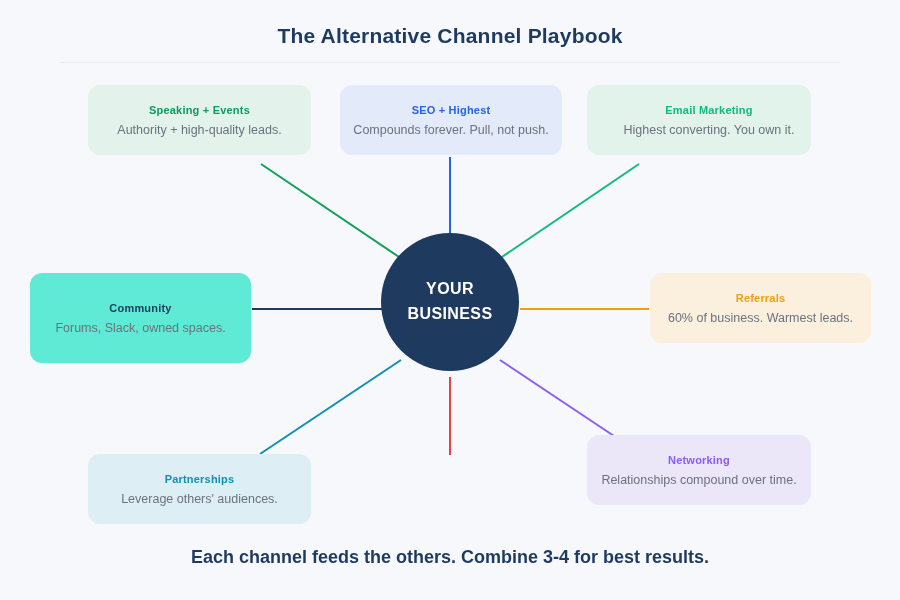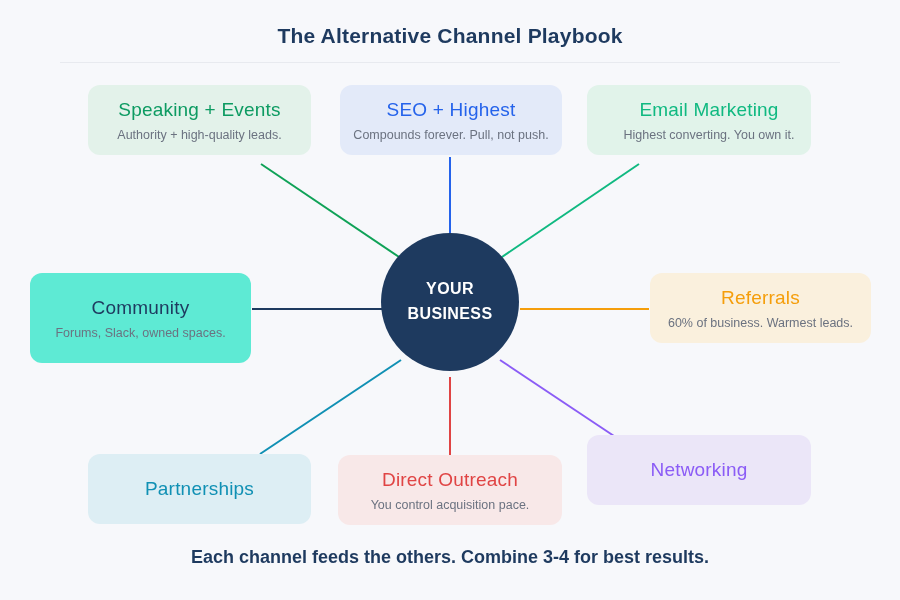--- a/index.html
+++ b/index.html
@@ -22,21 +22,21 @@
     border-top:1px solid #e8eaef;
   }
   #connectors{position:absolute;top:0;left:0;width:900px;height:600px;}
   .channel-box{
     position:absolute;
     border-radius:12px;
     display:flex;flex-direction:column;align-items:center;justify-content:center;
     gap:7px;
     box-sizing:border-box;
   }
-  .channel-title{font-size:19px;font-weight:normal;letter-spacing:.2px;}
+  .channel-title{font-size:11px;font-weight:bold;letter-spacing:.2px;}
   .channel-desc{font-size:12.5px;color:#6b7280;}
   .center-circle{
     position:absolute;left:381px;top:233px;width:138px;height:138px;
     border-radius:50%;
     display:flex;align-items:center;justify-content:center;
     text-align:center;
   }
   .center-label{
     color:#ffffff;font-weight:bold;font-size:16px;line-height:1.55;
     letter-spacing:.4px;
@@ -86,29 +86,27 @@
     <div class="channel-desc">Forums, Slack, owned spaces.</div>
   </div>
 
   <div class="channel-box" id="box-4" style="left: 650px; top: 273px; width: 221px; height: 70px; background: rgb(250, 240, 221);">
     <div class="channel-title" style="color: rgb(245, 158, 11);">Referrals</div>
     <div class="channel-desc">60% of business. Warmest leads.</div>
   </div>
 
   <div class="channel-box" id="box-5" style="left: 88px; top: 435px; width: 223px; height: 70px; background: rgb(221, 238, 244); margin-top: 19px;">
     <div class="channel-title" style="color: rgb(16, 144, 180);">Partnerships</div>
+    <div class="channel-desc">Leverage others' audiences.</div>
   </div>
 
-  <div class="channel-box" id="box-6" style="left: 338px; top: 455px; width: 224px; height: 70px; background: rgb(248, 232, 232);">
-    <div class="channel-title" style="color: rgb(224, 68, 68);">Direct Outreach</div>
-    <div class="channel-desc">You control acquisition pace.</div>
-  </div>
 
   <div class="channel-box" id="box-7" style="left: 587px; top: 435px; width: 224px; height: 70px; background: rgb(235, 230, 248);">
     <div class="channel-title" style="color: rgb(139, 92, 246);">Networking</div>
+    <div class="channel-desc">Relationships compound over time.</div>
   </div>
 
   <div class="center-circle" id="center-node" style="background: rgb(30, 58, 95);">
     <div class="center-label" style="color: rgb(255, 255, 255);">
       <div>YOUR</div>
       <div>BUSINESS</div>
     </div>
   </div>
 
   <div class="footer-note">Each channel feeds the others. Combine 3-4 for best results.</div>

